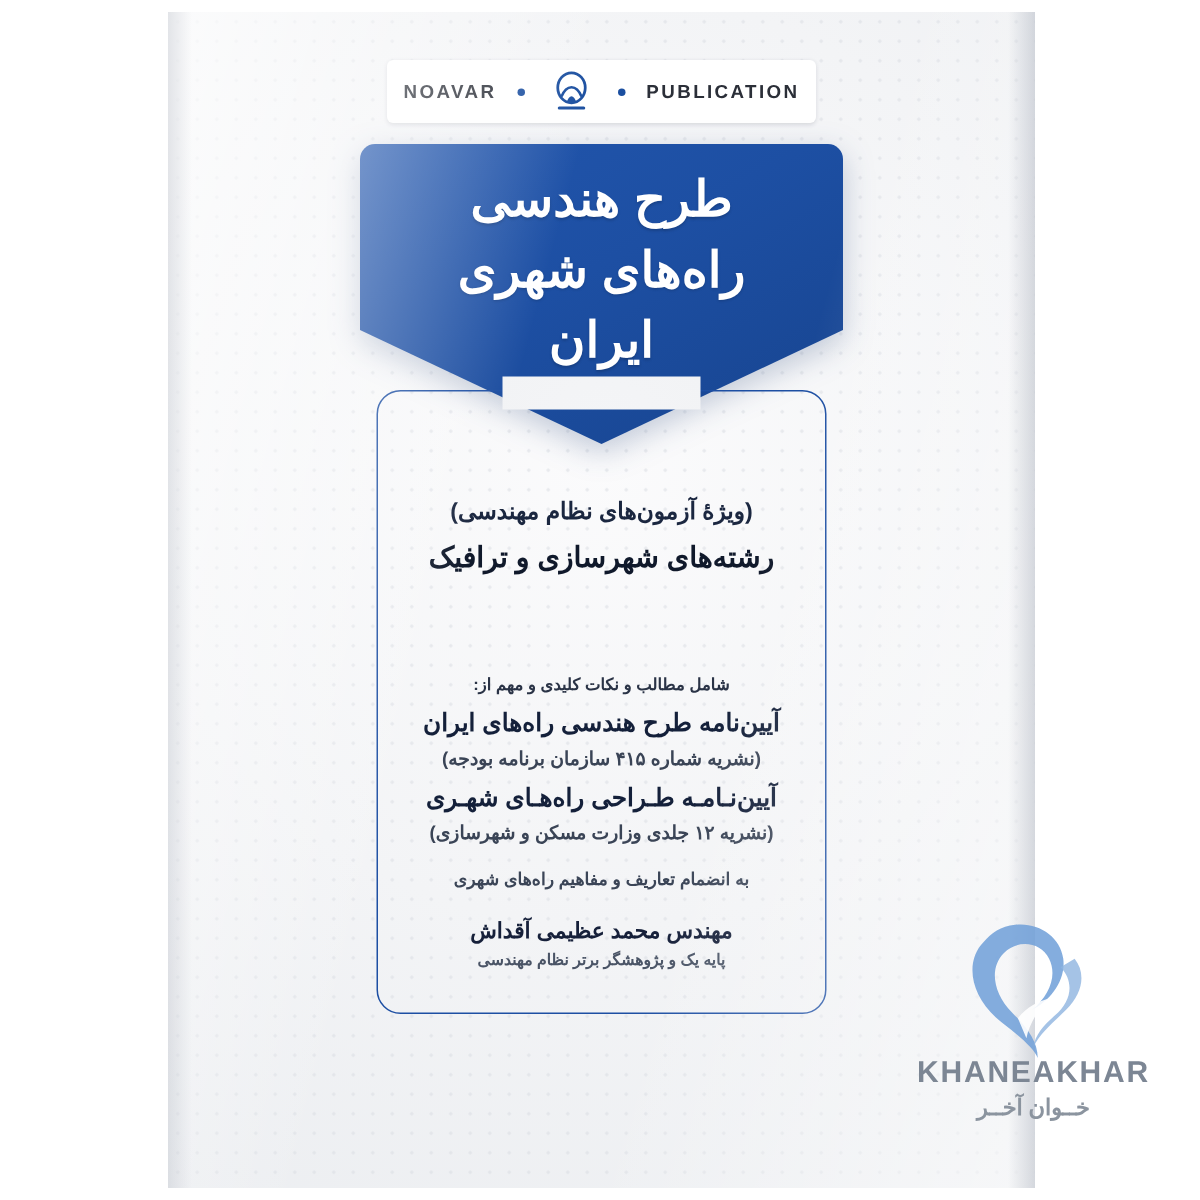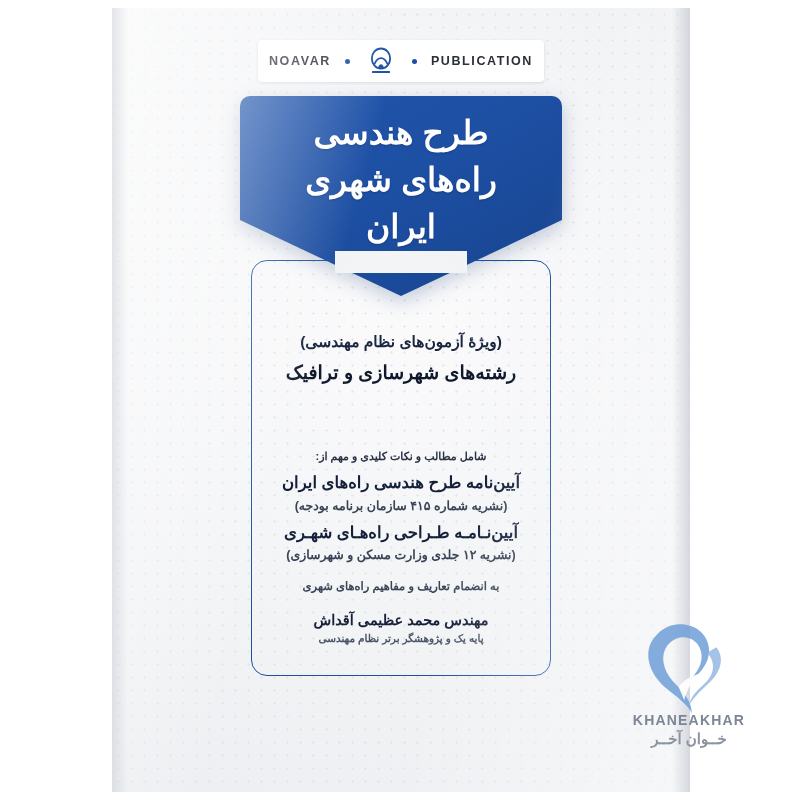--- a/index.html
+++ b/index.html
@@ -234,33 +234,34 @@
   .brand {
     position: absolute;
     right: 26px;
     bottom: 52px;
     width: 170px;
     text-align: center;
     direction: ltr;
   }
   .brand .bmark { width: 104px; height: 96px; display: block; margin: 0 auto; }
   .brand .bname {
-    font-size: 14px;
+    font-size: 20px;
     letter-spacing: 1.2px;
     color: #7c8694;
     font-weight: 700;
     margin-top: -4px;
   }
   .brand .bfa {
     font-size: 15px;
     letter-spacing: 2px;
     color: #8b949f;
     font-weight: 700;
     margin-top: 2px;
     direction: rtl;
+    font-family: Liberation Serif, serif;
   }
 </style>
 </head>
 <body>
 
 <div id="page">
 
   <div class="cover">
     <div class="dots"></div>
 

